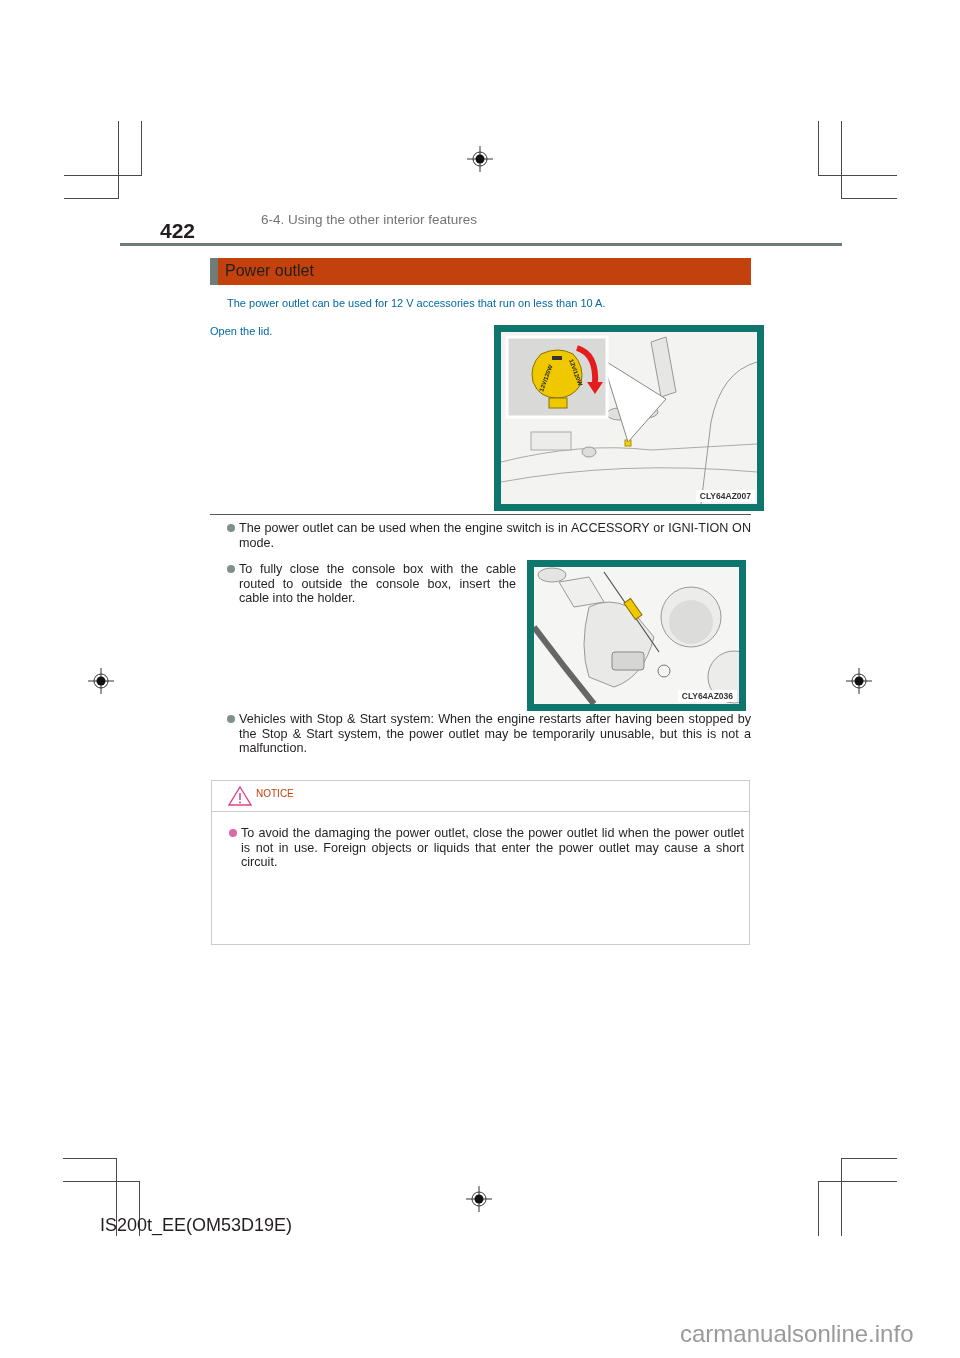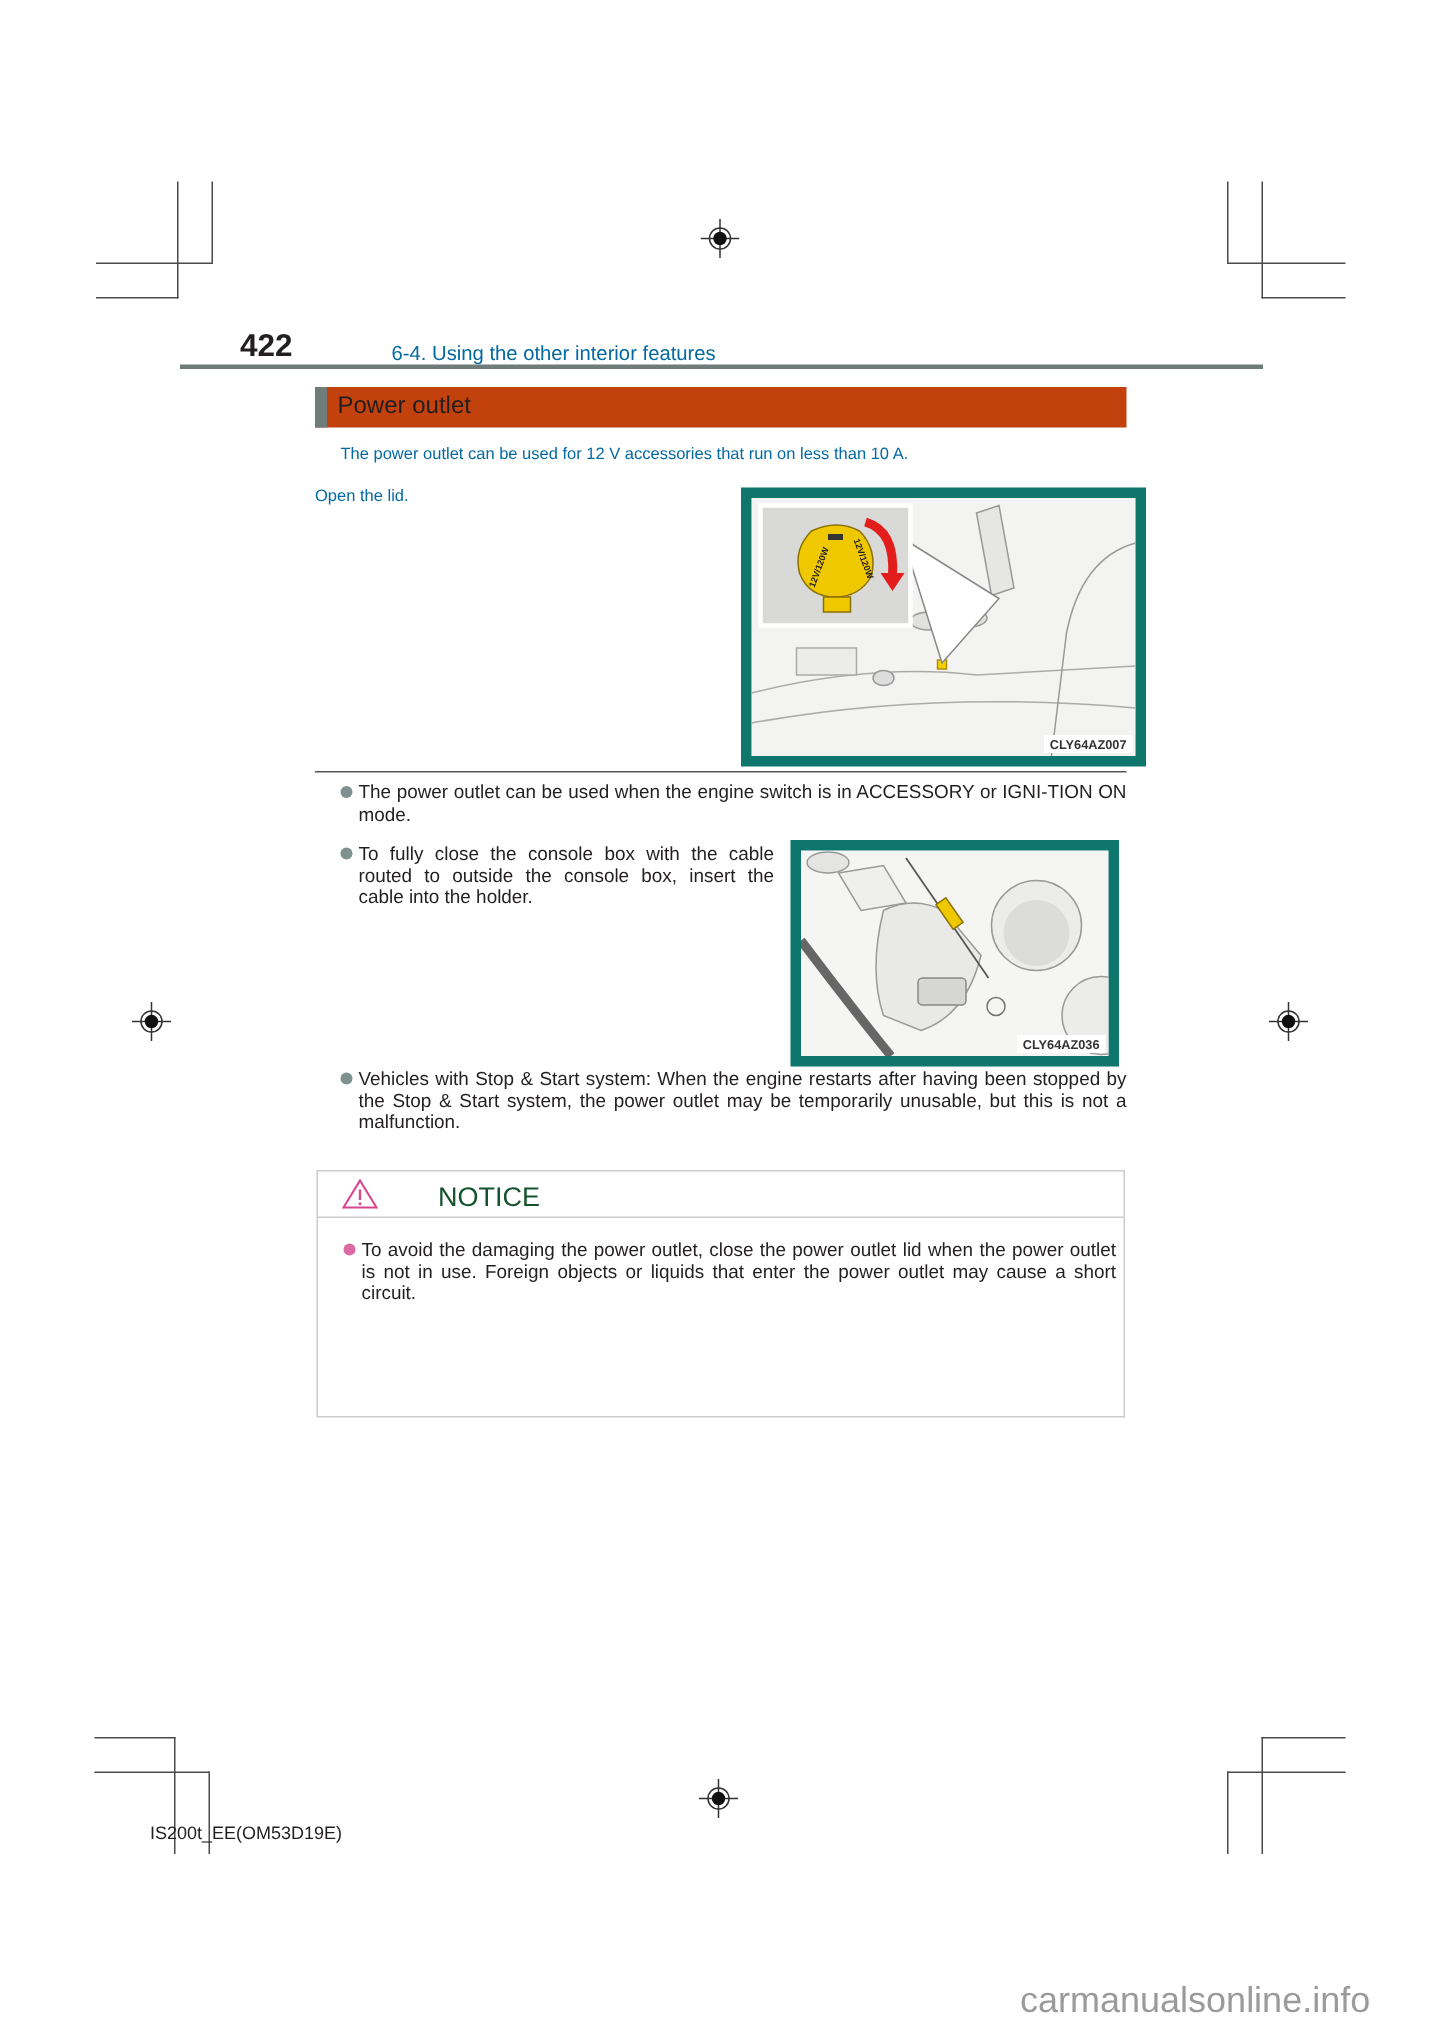--- a/index.html
+++ b/index.html
@@ -2,37 +2,37 @@
 <html><head>
 <meta charset="utf-8">
 <style>
   html, body { margin:0; padding:0; background:#ffffff; }
   body { width:960px; height:1358px; position:relative; overflow:hidden;
          font-family:"Liberation Sans", sans-serif; color:#231f20; }
   .abs { position:absolute; }
   .line { position:absolute; background:#4a4a4a; }
   .reg { position:absolute; width:26px; height:26px; }
   .page-num { left:160px; top:219px; font-size:21px; font-weight:bold; color:#231f20; }
-  .chapter { left:261px; top:228px; font-size:13.5px; color:#0369a1; }
+  .chapter { left:261px; top:212px; font-size:13.5px; color:#737373; }
   .header-rule { left:120px; top:243px; width:722px; height:3px; background:#6f7c7a; }
   .section-bar { left:210px; top:258px; width:541px; height:27px; background:#c2410c; }
   .section-bar .accent { position:absolute; left:0; top:0; width:8px; height:27px; background:#6f7c7a; }
   .section-bar .title { position:absolute; left:15px; top:4px; font-size:16px; color:#231f20; }
   .p { font-size:11px; color:#0369a1; line-height:18px; }
   .fig { border:7px solid #0f766e; background:#f2f2f0; overflow:hidden;font-weight:bold; }
   .fig-code { position:absolute; right:2px; bottom:2px; background:#fff; font-size:8.5px; color:#333; padding:1px 4px; }
   .divider { left:210px; top:514px; width:541px; height:1px; background:#555; }
   .bullet-row { position:absolute; font-size:12.6px; line-height:14.5px; color:#231f20; text-align:justify; }
   .bullet-row .dot { position:absolute; left:0; top:3px; width:8px; height:8px; border-radius:50%; background:#7f918e; }
   .bullet-row .txt { display:block; padding-left:12px; }
   .notice-box { left:211px; top:780px; width:539px; height:165px; border:1px solid #c8cccb; box-sizing:border-box; }
   .notice-head { position:absolute; left:0; top:0; width:100%; height:30px; border-bottom:1px solid #c8cccb; }
-  .notice-head .label { position:absolute; left:44px; top:7px; font-size:18px; color:#14532d;margin-left:36px; }
+  .notice-head .label { position:absolute; left:44px; top:7px; font-size:10px; color:#c2410c; }
   .notice-box .bullet-row .dot { background:#d96aa6; }
-  .footer-code { left:100px; top:1215px; font-size:12px; color:#231f20; }
+  .footer-code { left:100px; top:1215px; font-size:18px; color:#231f20; }
   .watermark { left:680px; top:1320px; font-size:24px; color:#9a9a9a; }
 </style>
 </head>
 <body>
 
 <div class="line" style="left:118px;top:121px;width:1px;height:78px;"></div>
 <div class="line" style="left:141px;top:121px;width:1px;height:55px;"></div>
 <div class="line" style="left:64px;top:175px;width:78px;height:1px;"></div>
 <div class="line" style="left:64px;top:198px;width:55px;height:1px;"></div>
 

